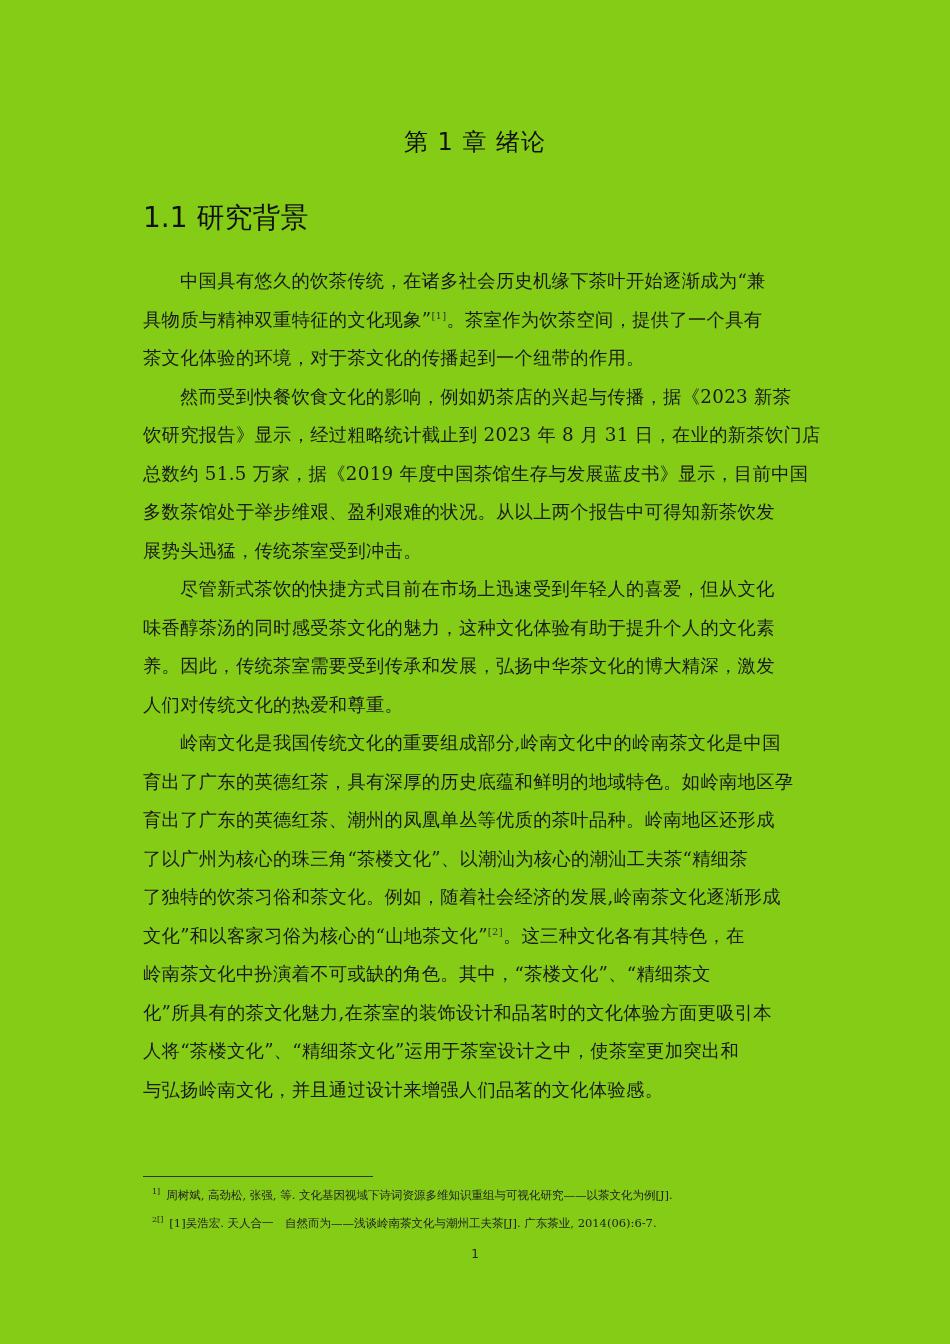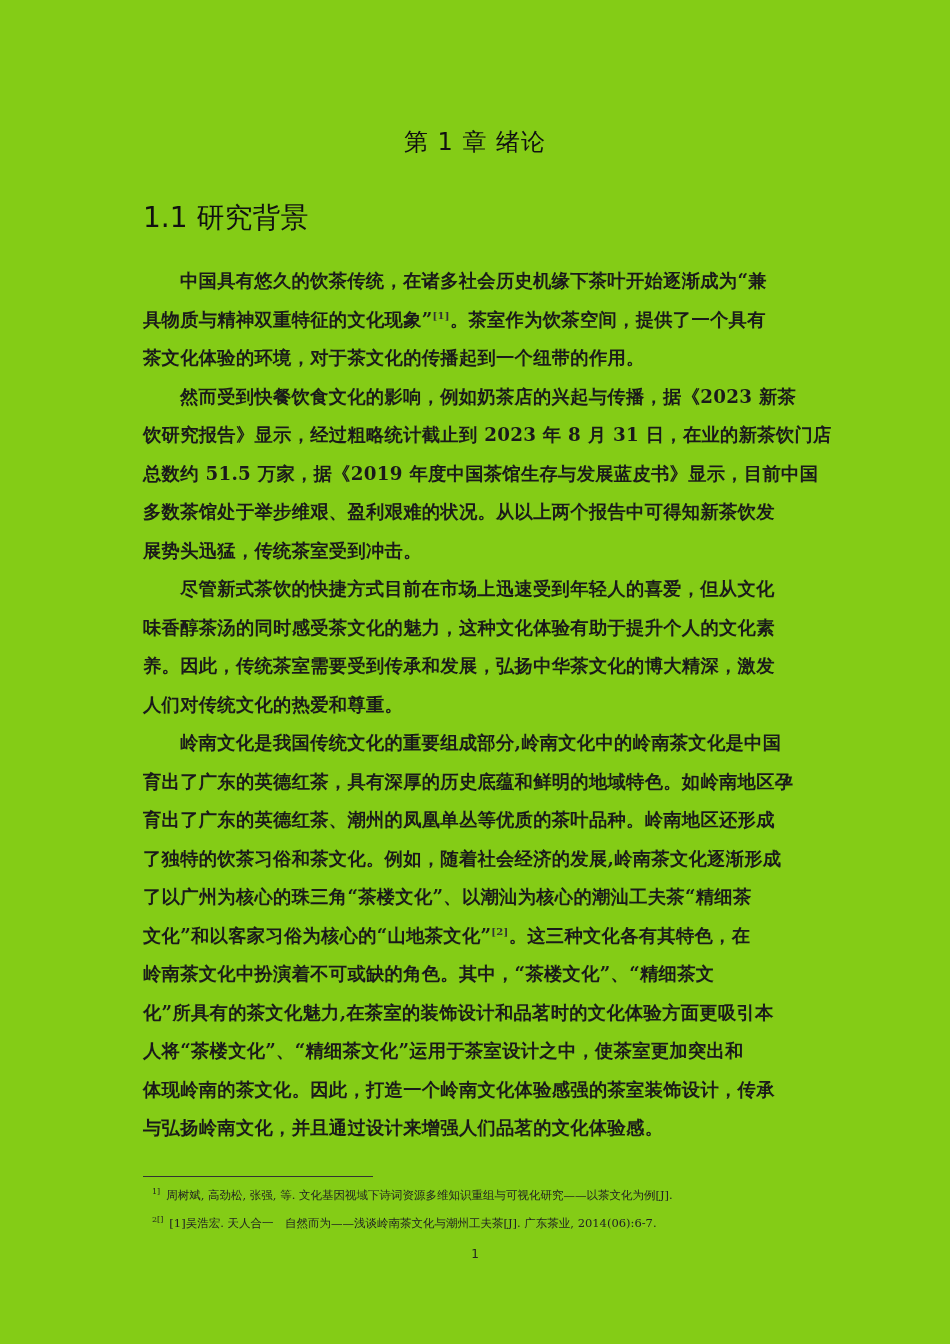--- a/index.html
+++ b/index.html
@@ -50,21 +50,20 @@
     width: 664px;
   }
   .para {
     margin: 0;
     font-size: 18.3px;
     line-height: 38.5px;
     text-indent: 37px;
     text-align: justify;
     letter-spacing: 0.3px;
     color: #1a1a1a;
-    font-weight: bold;
   }
   .line {
     display: block;
     white-space: nowrap;
   }
   .line.first { padding-left: 37px; }
   .para .line { text-indent: 0; }
   sup.ref {
     font-size: 10px;
     vertical-align: super;
@@ -137,27 +136,26 @@
       <span class="line first">尽管新式茶饮的快捷方式目前在市场上迅速受到年轻人的喜爱，但从文化</span>
       <span class="line">味香醇茶汤的同时感受茶文化的魅力，这种文化体验有助于提升个人的文化素</span>
       <span class="line">养。因此，传统茶室需要受到传承和发展，弘扬中华茶文化的博大精深，激发</span>
       <span class="line">人们对传统文化的热爱和尊重。</span>
     </p>
 
     <p class="para">
       <span class="line first">岭南文化是我国传统文化的重要组成部分,岭南文化中的岭南茶文化是中国</span>
       <span class="line">育出了广东的英德红茶，具有深厚的历史底蕴和鲜明的地域特色。如岭南地区孕</span>
       <span class="line">育出了广东的英德红茶、潮州的凤凰单丛等优质的茶叶品种。岭南地区还形成</span>
+      <span class="line">了以广州为核心的珠三角“茶楼文化”、以潮汕为核心的潮汕工夫茶“精细茶</span>
       <span class="line">了独特的饮茶习俗和茶文化。例如，随着社会经济的发展,岭南茶文化逐渐形成</span>
-      <span class="line">了以广州为核心的珠三角“茶楼文化”、以潮汕为核心的潮汕工夫茶“精细茶</span>
       <span class="line"><span>文化”和以客家习俗为核心的“山地茶文化”</span><sup class="ref">[2]</sup><span>。这三种文化各有其特色，在</span></span>
       <span class="line">岭南茶文化中扮演着不可或缺的角色。其中，“茶楼文化”、“精细茶文</span>
       <span class="line">化”所具有的茶文化魅力,在茶室的装饰设计和品茗时的文化体验方面更吸引本</span>
       <span class="line">人将“茶楼文化”、“精细茶文化”运用于茶室设计之中，使茶室更加突出和</span>
-      <span class="line">体现岭南的茶文化。因此，打造一个岭南文化体验感强的茶室装饰设计，传承</span>
       <span class="line">与弘扬岭南文化，并且通过设计来增强人们品茗的文化体验感。</span>
     </p>
   </div>
 
   <div class="footnote-rule"></div>
 
   <div class="footnotes">
     <div class="footnote">
       <span class="fn-mark">1]</span><span>周树斌, 高劲松, 张强, 等. 文化基因视域下诗词资源多维知识重组与可视化研究——以茶文化为例[J].</span>
     </div>

